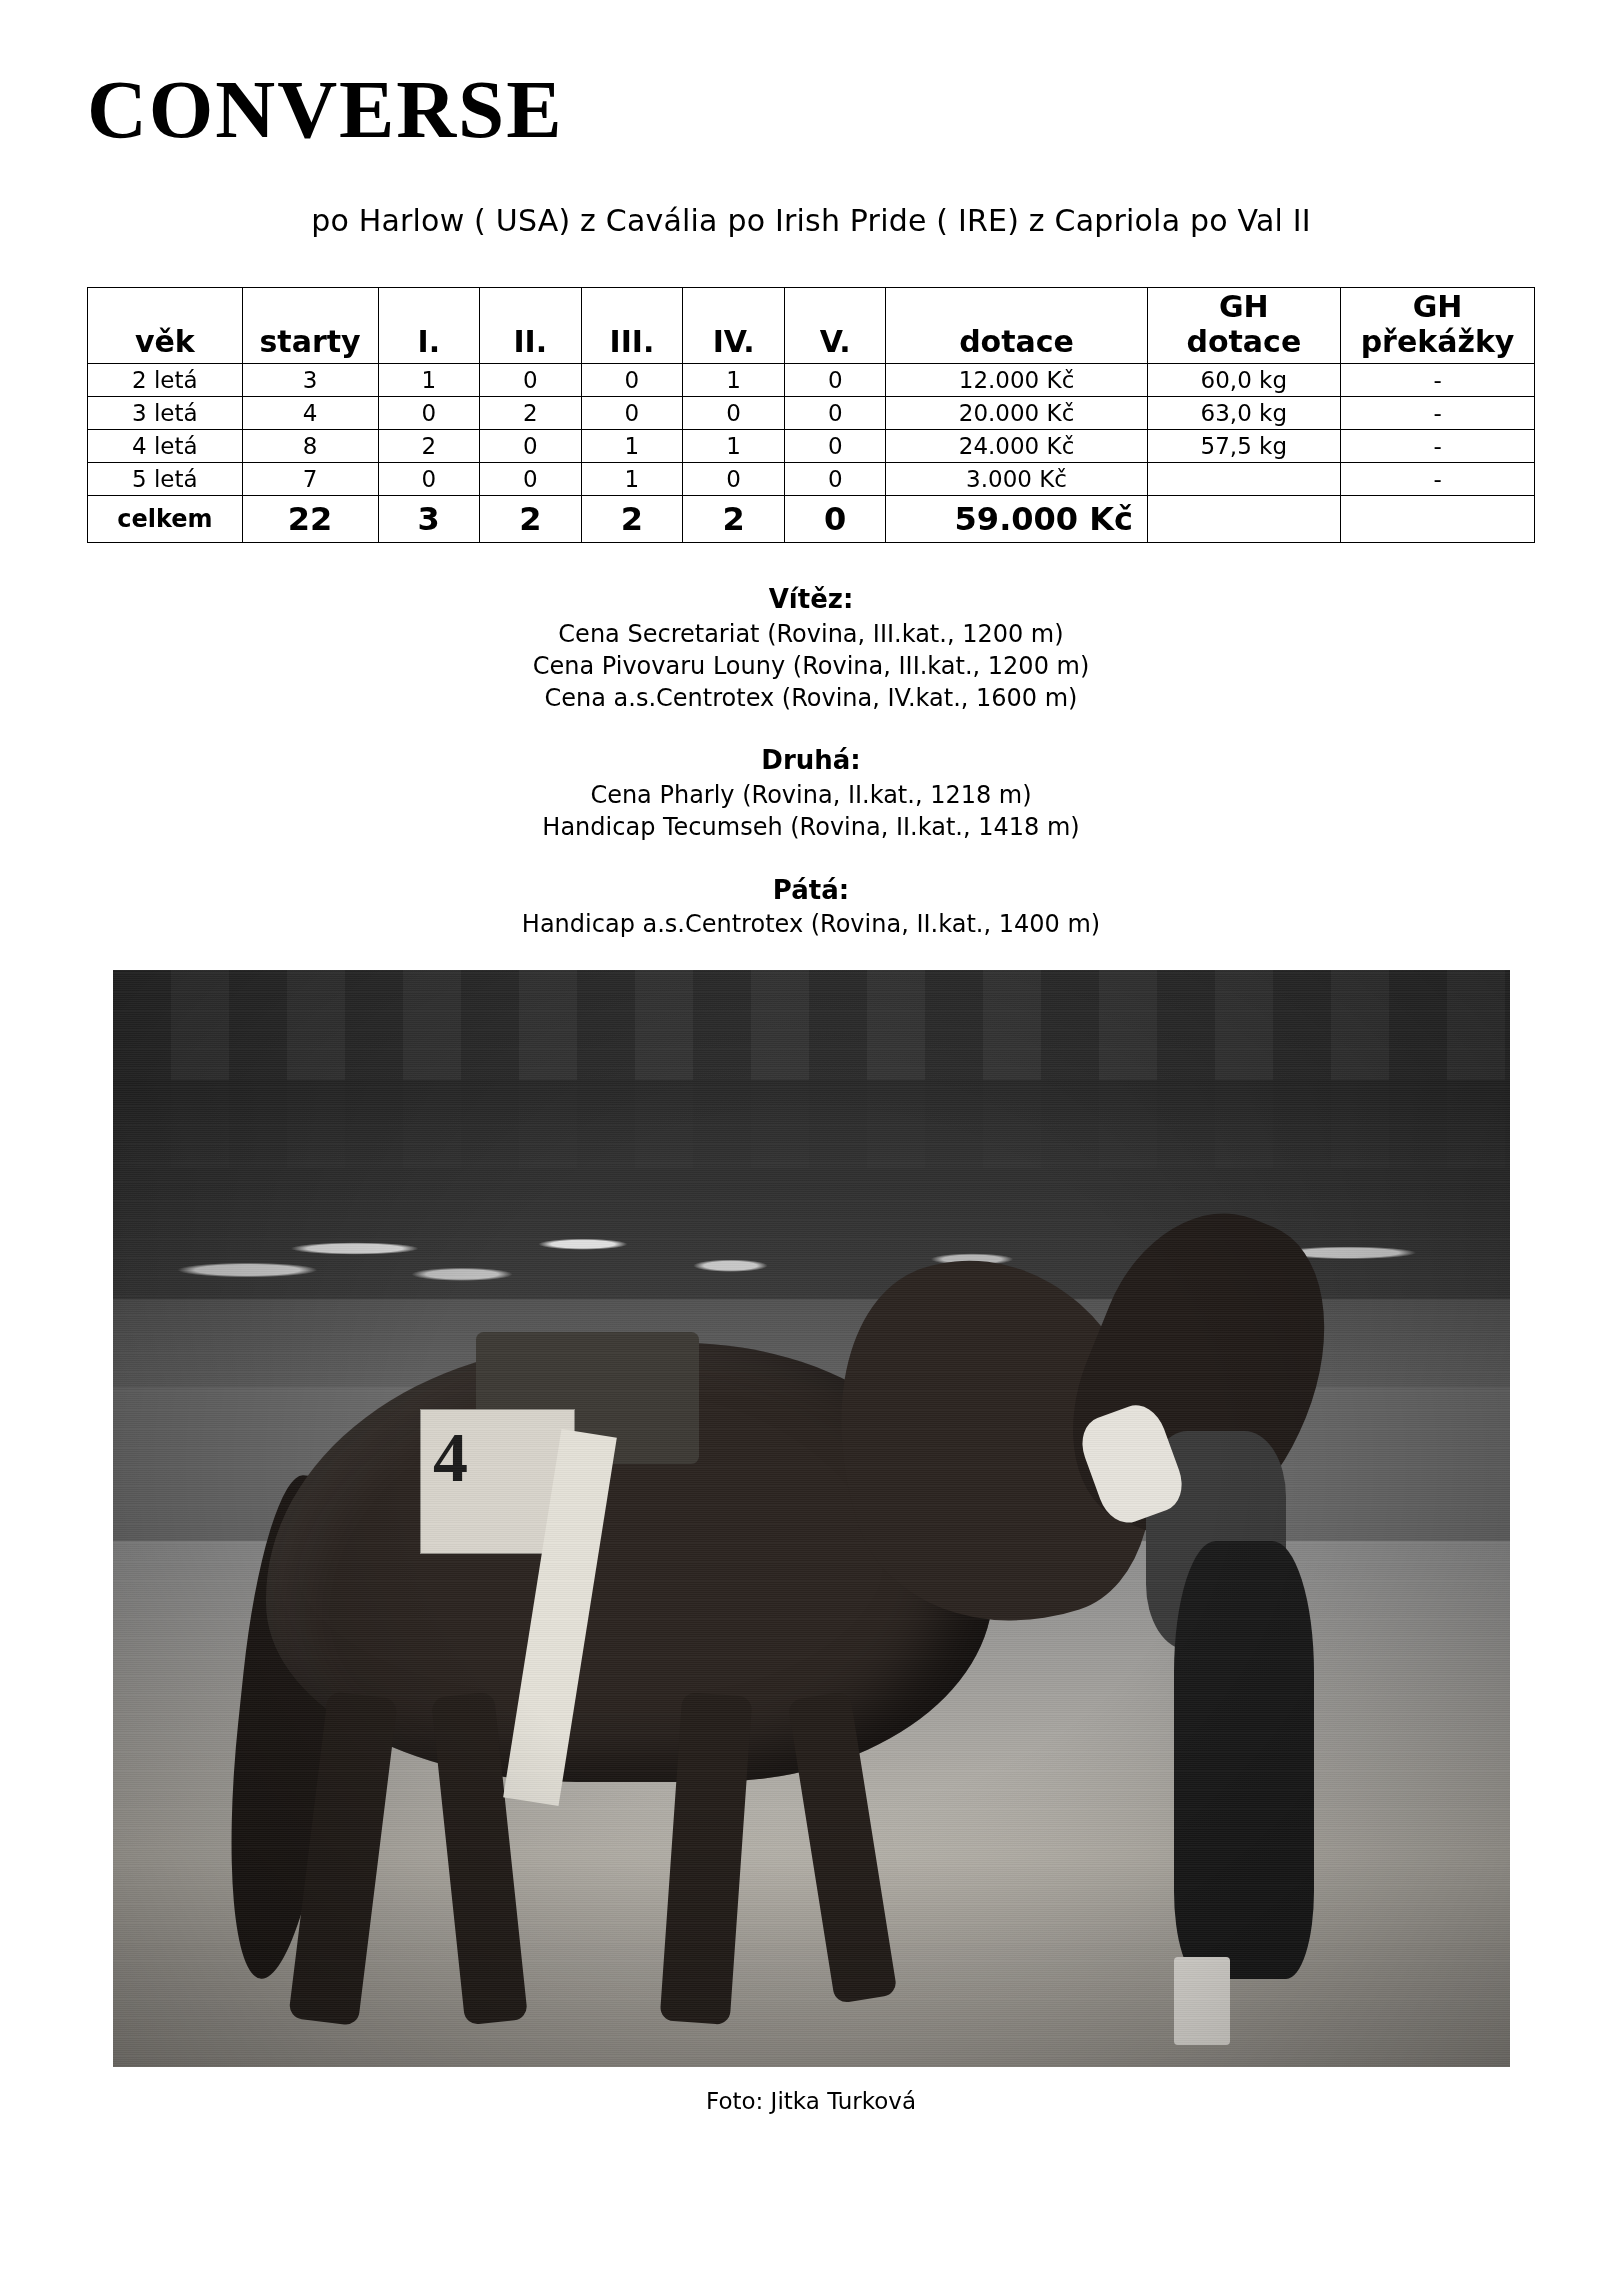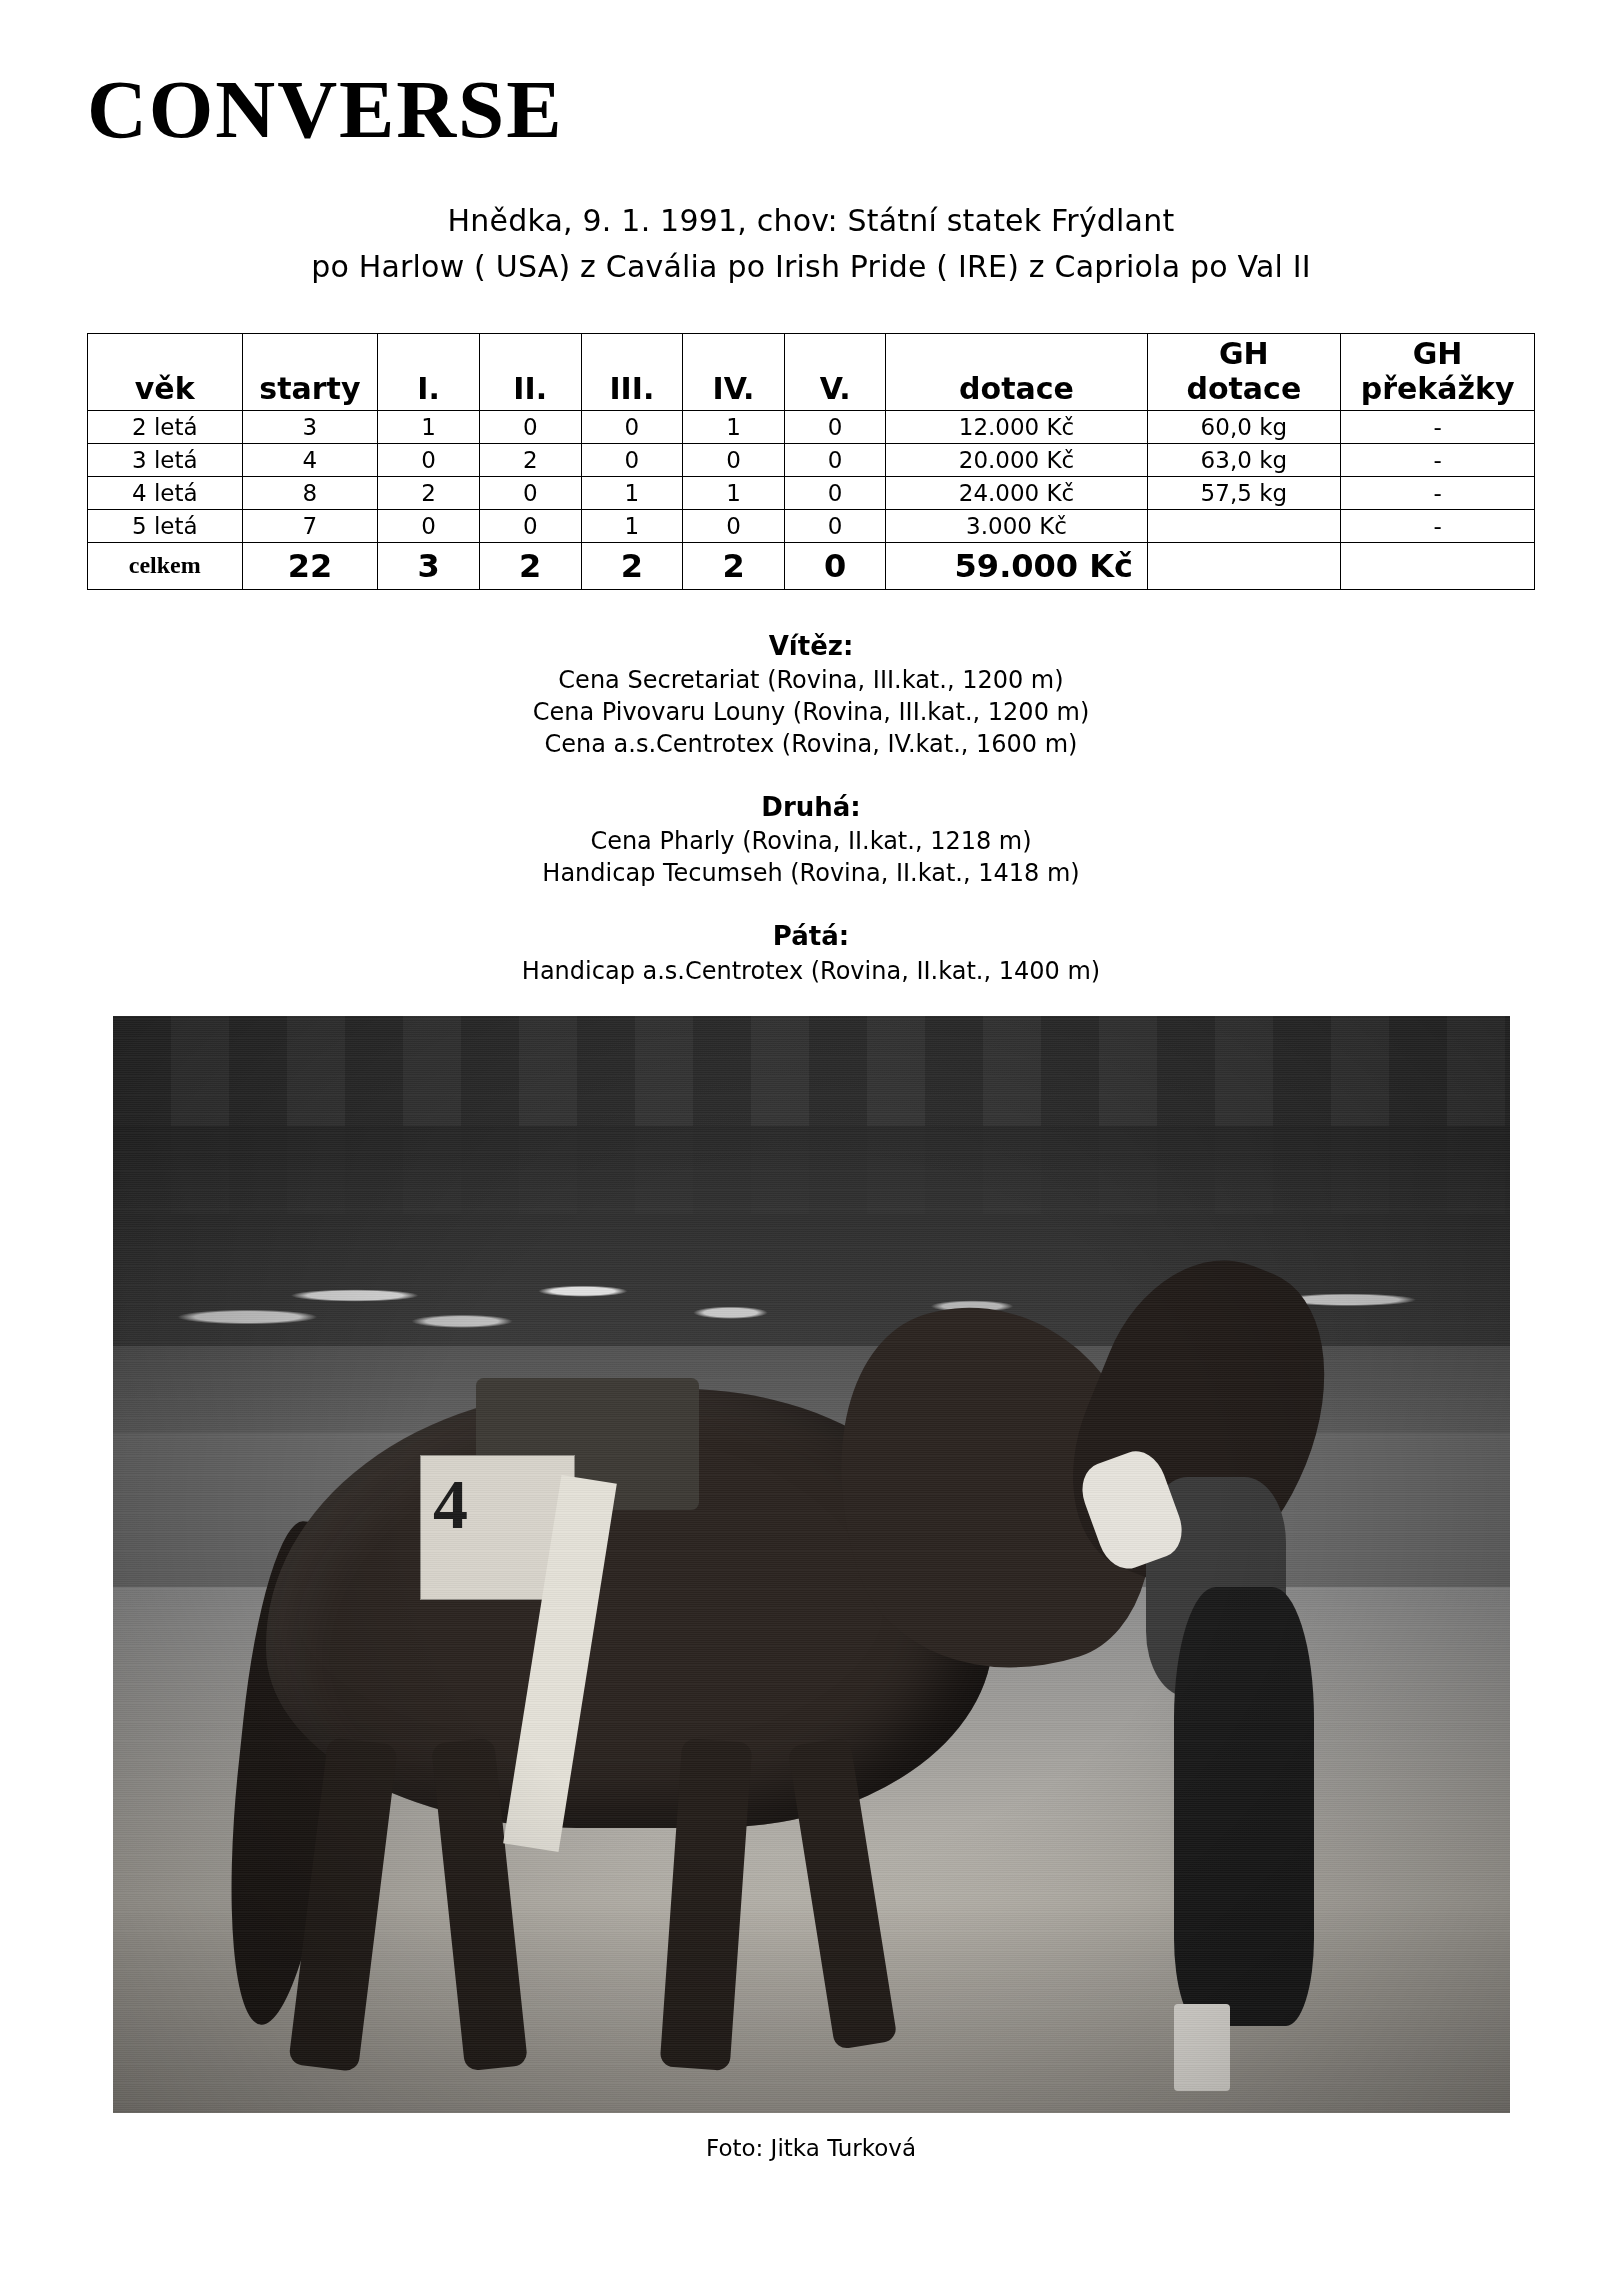--- a/index.html
+++ b/index.html
@@ -79,21 +79,20 @@
   .col-gh { width: 194px; }
   td.dotace { text-align: right; padding-right: 13.6px; }
   td.num-bold { font-weight: bold; }
   tr.total td {
     font-weight: bold;
     font-size: 32px;
     height: 47px;
   }
   tr.total td.label {
     font-size: 24px;
-    font-family: Liberation Serif, serif;
   }
   tr.total td.dotace {
     text-align: right;
     padding-right: 13.6px;
   }
 
   
   .results {
     margin-top: 39px;
     text-align: center;
@@ -243,21 +242,20 @@
   }
 </style>
 </head>
 <body>
 
 <div class="page">
 
   <h1 class="title">CONVERSE</h1>
 
   <div class="subtitle">
-    <span>Hnědka, 9. 1. 1991, chov:  Státní statek Frýdlant</span>
     <span class="line2">po Harlow ( USA) z Cavália po Irish Pride ( IRE) z Capriola po Val II</span>
   </div>
 
   <div class="stats-wrap">
     <table class="stats">
       <thead>
         <tr>
           <th class="col-vek tall">věk</th>
           <th class="col-starty tall">starty</th>
           <th class="col-rom tall">I.</th>

